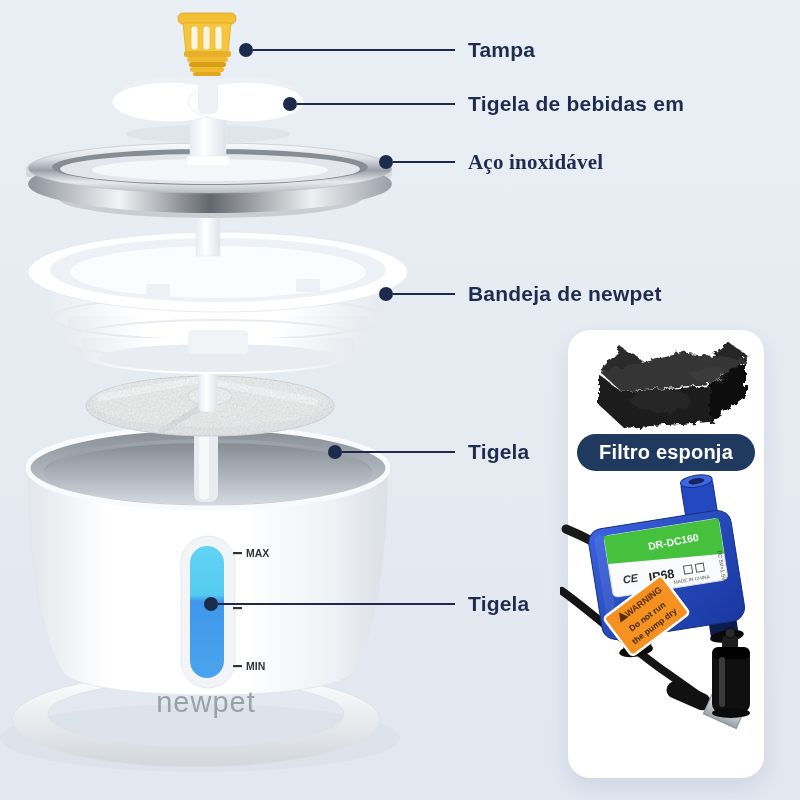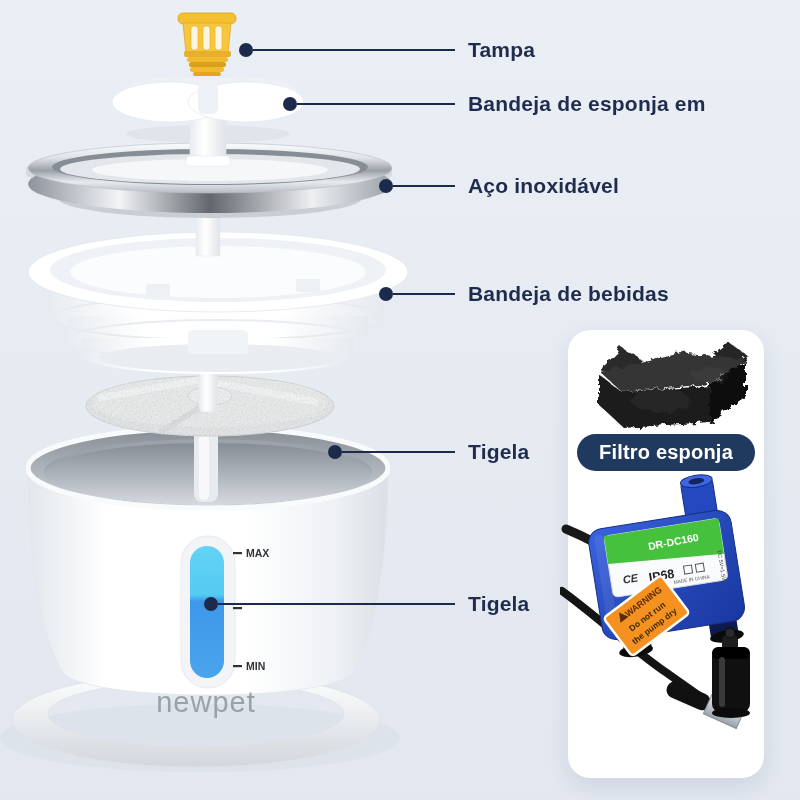--- a/index.html
+++ b/index.html
@@ -190,31 +190,31 @@
   </svg>
 
   <div class="callout" style="left:239px;top:36px;">
     <span class="dot"></span>
     <span class="line" style="width:202px;"></span>
     <span class="lbl">Tampa</span>
   </div>
   <div class="callout" style="left:283px;top:90px;">
     <span class="dot"></span>
     <span class="line" style="width:158px;"></span>
-    <span class="lbl">Bandeja de esponja em</span>
-  </div>
-  <div class="callout" style="left:379px;top:172px;">
+    <span class="lbl">Tigela de bebidas em</span>
+  </div>
+  <div class="callout" style="left:379px;top:148px;font-family:Liberation Serif, serif;">
     <span class="dot"></span>
     <span class="line" style="width:62px;"></span>
     <span class="lbl">Aço inoxidável</span>
   </div>
   <div class="callout" style="left:379px;top:280px;">
     <span class="dot"></span>
     <span class="line" style="width:62px;"></span>
-    <span class="lbl">Bandeja de bebidas</span>
+    <span class="lbl">Bandeja de newpet</span>
   </div>
   <div class="callout" style="left:328px;top:438px;">
     <span class="dot"></span>
     <span class="line" style="width:113px;"></span>
     <span class="lbl">Tigela</span>
   </div>
   <div class="callout" style="left:204px;top:590px;">
     <span class="dot"></span>
     <span class="line" style="width:237px;"></span>
     <span class="lbl">Tigela</span>

